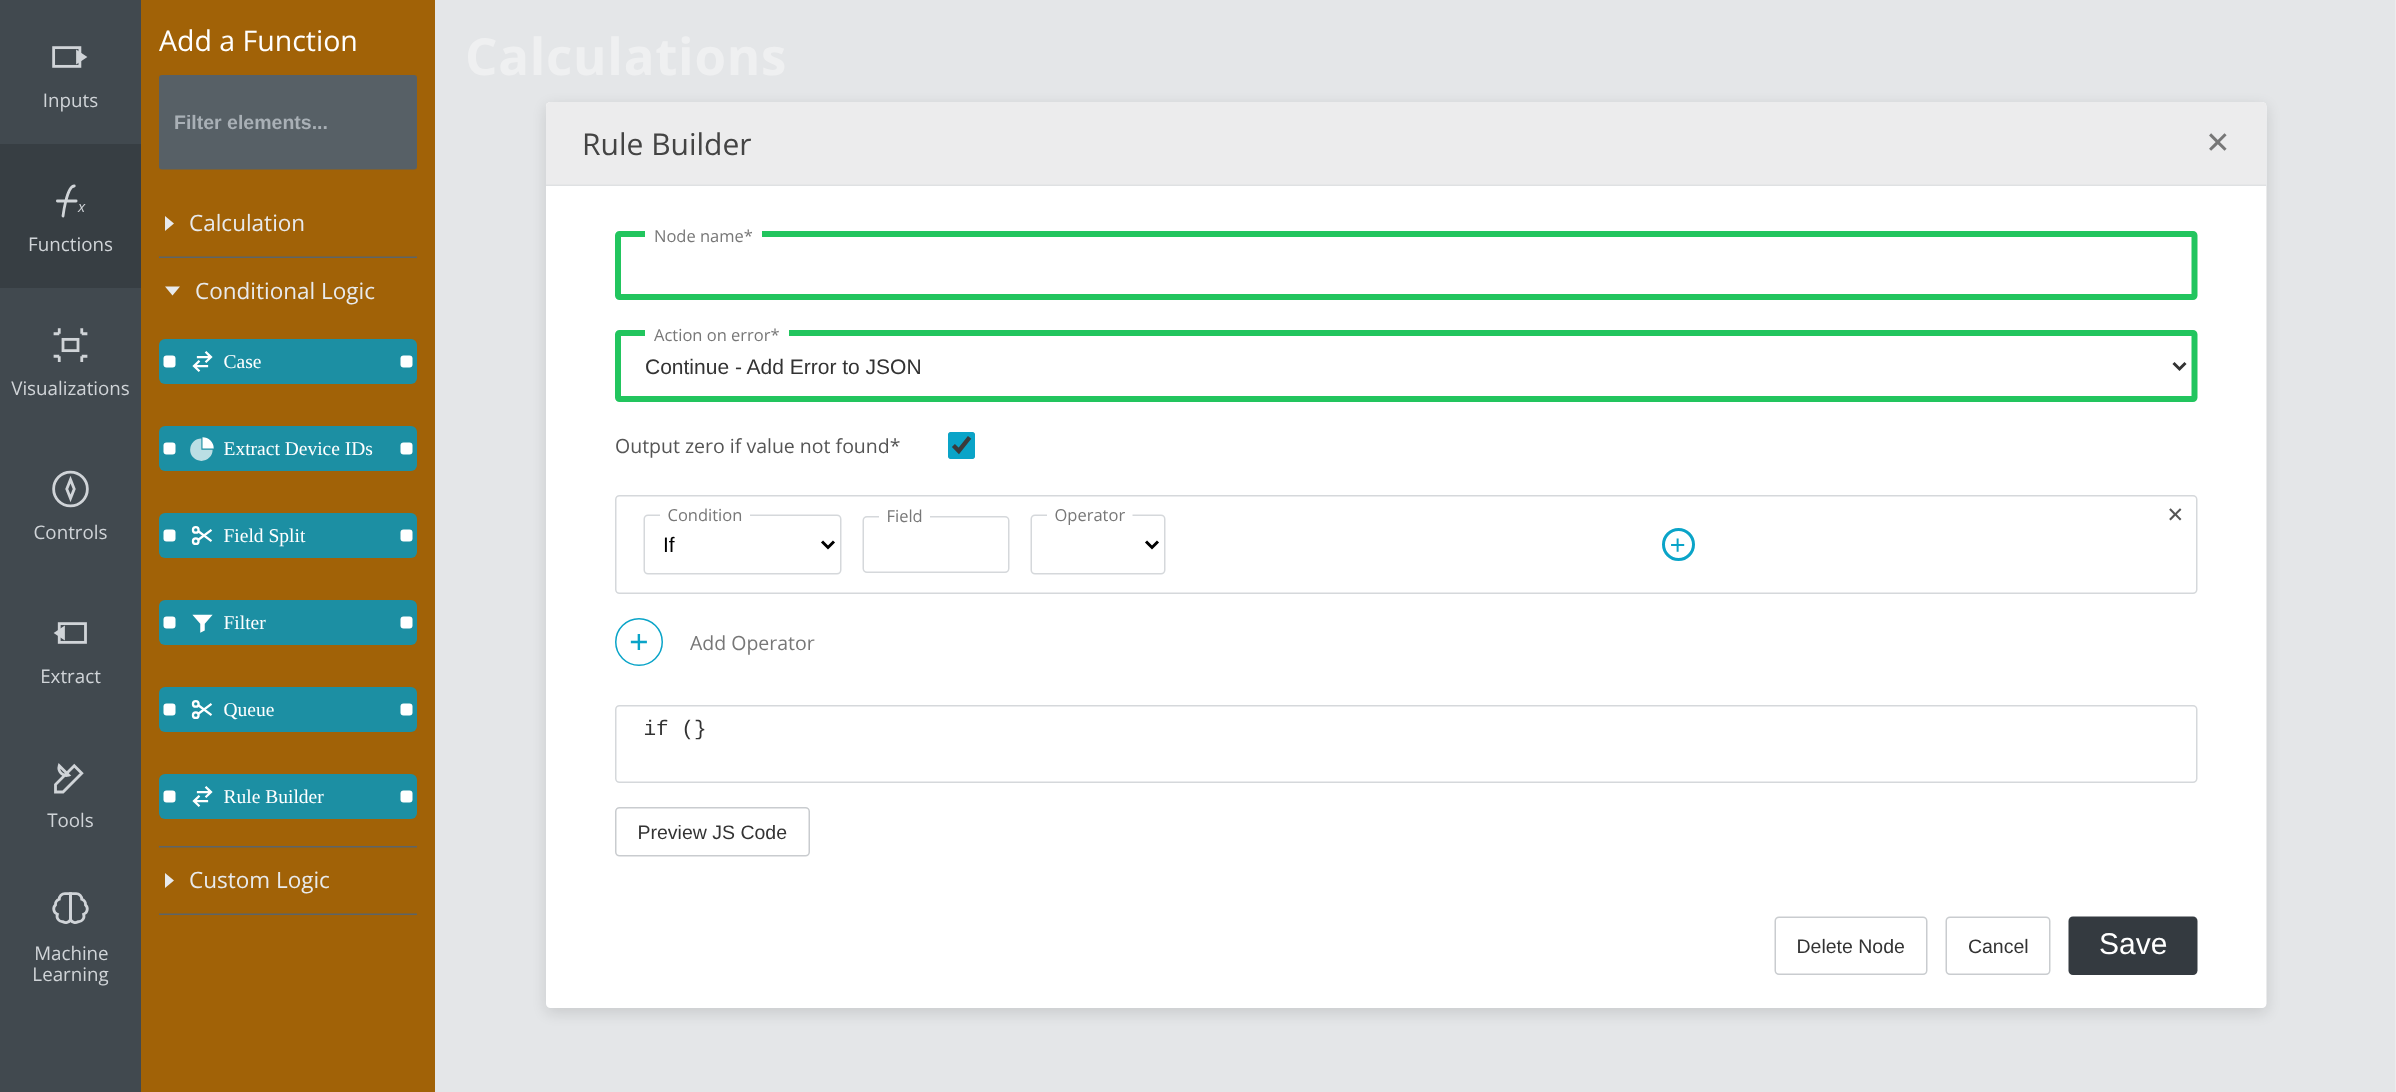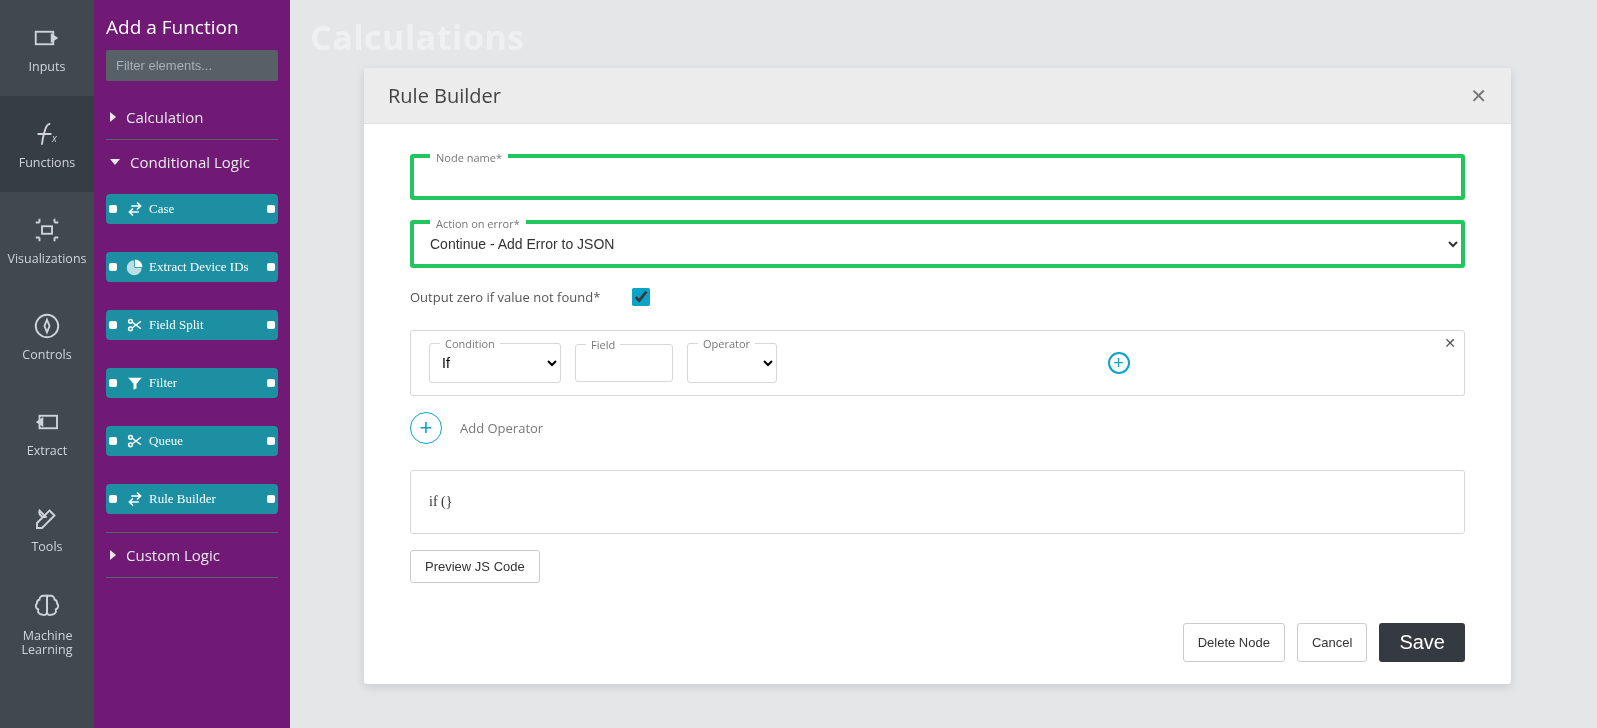--- a/index.html
+++ b/index.html
@@ -5,24 +5,24 @@
     * { margin: 0; padding: 0; box-sizing: border-box; }
     body { font-family: "Open Sans", -apple-system, BlinkMacSystemFont, "Segoe UI", sans-serif; width: 1597px; height: 728px; overflow: hidden; background: #e4e6e8; }
     .app { display: flex; height: 100%; }
     .nav-rail { width: 94px; background: #41494f; display: flex; flex-direction: column; }
     .nav-item { display: flex; flex-direction: column; align-items: center; justify-content: center; gap: 6px; height: 96px; color: #d0d4d8; font-size: 13px; cursor: pointer; }
     .nav-item.active { background: #373e43; }
     .nav-icon { width: 32px; height: 32px; display: flex; align-items: center; justify-content: center; }
     .nav-icon svg { width: 30px; height: 30px; }
     .nav-label { font-size: 12.5px; color: #d0d4d8; text-align: right; line-height: 1.15; }
 
-    .sidebar { width: 196px; background: #701a75; color: #e8eaec; display: flex; flex-direction: column; }
+    .sidebar { width: 196px; background: #a16207; color: #e8eaec; display: flex; flex-direction: column; }
     .sidebar-title { font-size: 19px; font-weight: 400; color: #fff; padding: 14px 12px 10px 12px; }
     .sidebar-filter { margin: 0 12px 14px 12px; }
-    .sidebar-filter input { width: 100%; background: #576066; border: none; color: #cdd2d6; padding: 8px 10px; font-size: 13px; border-radius: 2px; outline: none; }
+    .sidebar-filter input { width: 100%; background: #576066; border: none; color: #cdd2d6; padding: 24px 10px; font-size: 13px; border-radius: 2px; outline: none; font-weight: bold; }
     .sidebar-filter input::placeholder { color: #a9b0b6; }
 
     .sidebar-section { border-bottom: 1px solid #5b646a; margin: 0 12px; }
     .sidebar-section-header { display: flex; align-items: center; gap: 10px; padding: 12px 0 12px 4px; cursor: pointer; font-size: 15px; color: #e8eaec; }
     .chev { width: 0; height: 0; flex-shrink: 0; }
     .chev.right { border-top: 5px solid transparent; border-bottom: 5px solid transparent; border-left: 6px solid #e8eaec; }
     .chev.down { border-left: 5px solid transparent; border-right: 5px solid transparent; border-top: 6px solid #e8eaec; }
 
     .function-list { display: flex; flex-direction: column; gap: 28px; padding: 10px 0 18px 0; font-family: Liberation Serif, serif; }
     .func-node { display: flex; align-items: center; height: 30px; border-radius: 4px; background: #1c8fa3; color: #fff; font-size: 13px; position: relative; cursor: grab; }
@@ -57,21 +57,21 @@
     .sub-field-label { position: absolute; top: -8px; left: 10px; background: #fff; padding: 0 5px; font-size: 11px; color: #777; }
     .sub-select { border: none; outline: none; padding: 10px 8px; background: transparent; font-size: 14px; min-width: 130px; appearance: auto; }
     .sub-input { border: none; outline: none; padding: 10px 8px; background: transparent; font-size: 14px; width: 96px; }
     .sub-op { min-width: 88px; }
     .add-circle { width: 22px; height: 22px; border-radius: 50%; border: 2px solid #0aa4c8; display: flex; align-items: center; justify-content: center; color: #0aa4c8; background: none; font-size: 18px; line-height: 1; cursor: pointer; }
 
     .add-op-row { display: flex; align-items: center; gap: 18px; margin-bottom: 26px; }
     .add-op-circle { width: 32px; height: 32px; border-radius: 50%; border: 1.5px solid #0aa4c8; display: flex; align-items: center; justify-content: center; color: #0aa4c8; background: none; font-size: 22px; line-height: 1; cursor: pointer; }
     .add-op-label { font-size: 13px; color: #777; }
 
-    .code-box { border: 1px solid #d5d8db; border-radius: 3px; padding: 23px 18px; font-family: Liberation Serif, serif; font-size: 14px; color: #333; margin-bottom: 16px; min-height: 52px; }
+    .code-box { border: 1px solid #d5d8db; border-radius: 3px; padding: 8px 18px; font-family: Liberation Mono, monospace; font-size: 14px; color: #333; margin-bottom: 16px; min-height: 52px; }
     .btn-outline { border: 1px solid #c9cccf; background: #fff; color: #333; padding: 8px 14px; font-size: 13px; border-radius: 3px; cursor: pointer; }
     .modal-footer { display: flex; justify-content: flex-end; gap: 12px; padding: 16px 46px 22px 46px; }
     .btn-save { background: #343a40; color: #fff; border: none; padding: 8px 20px; font-size: 20px; border-radius: 3px; cursor: pointer; }
   </style>
 </head>
 <body>
 
 <div class="app">
 
   <div class="nav-rail">

